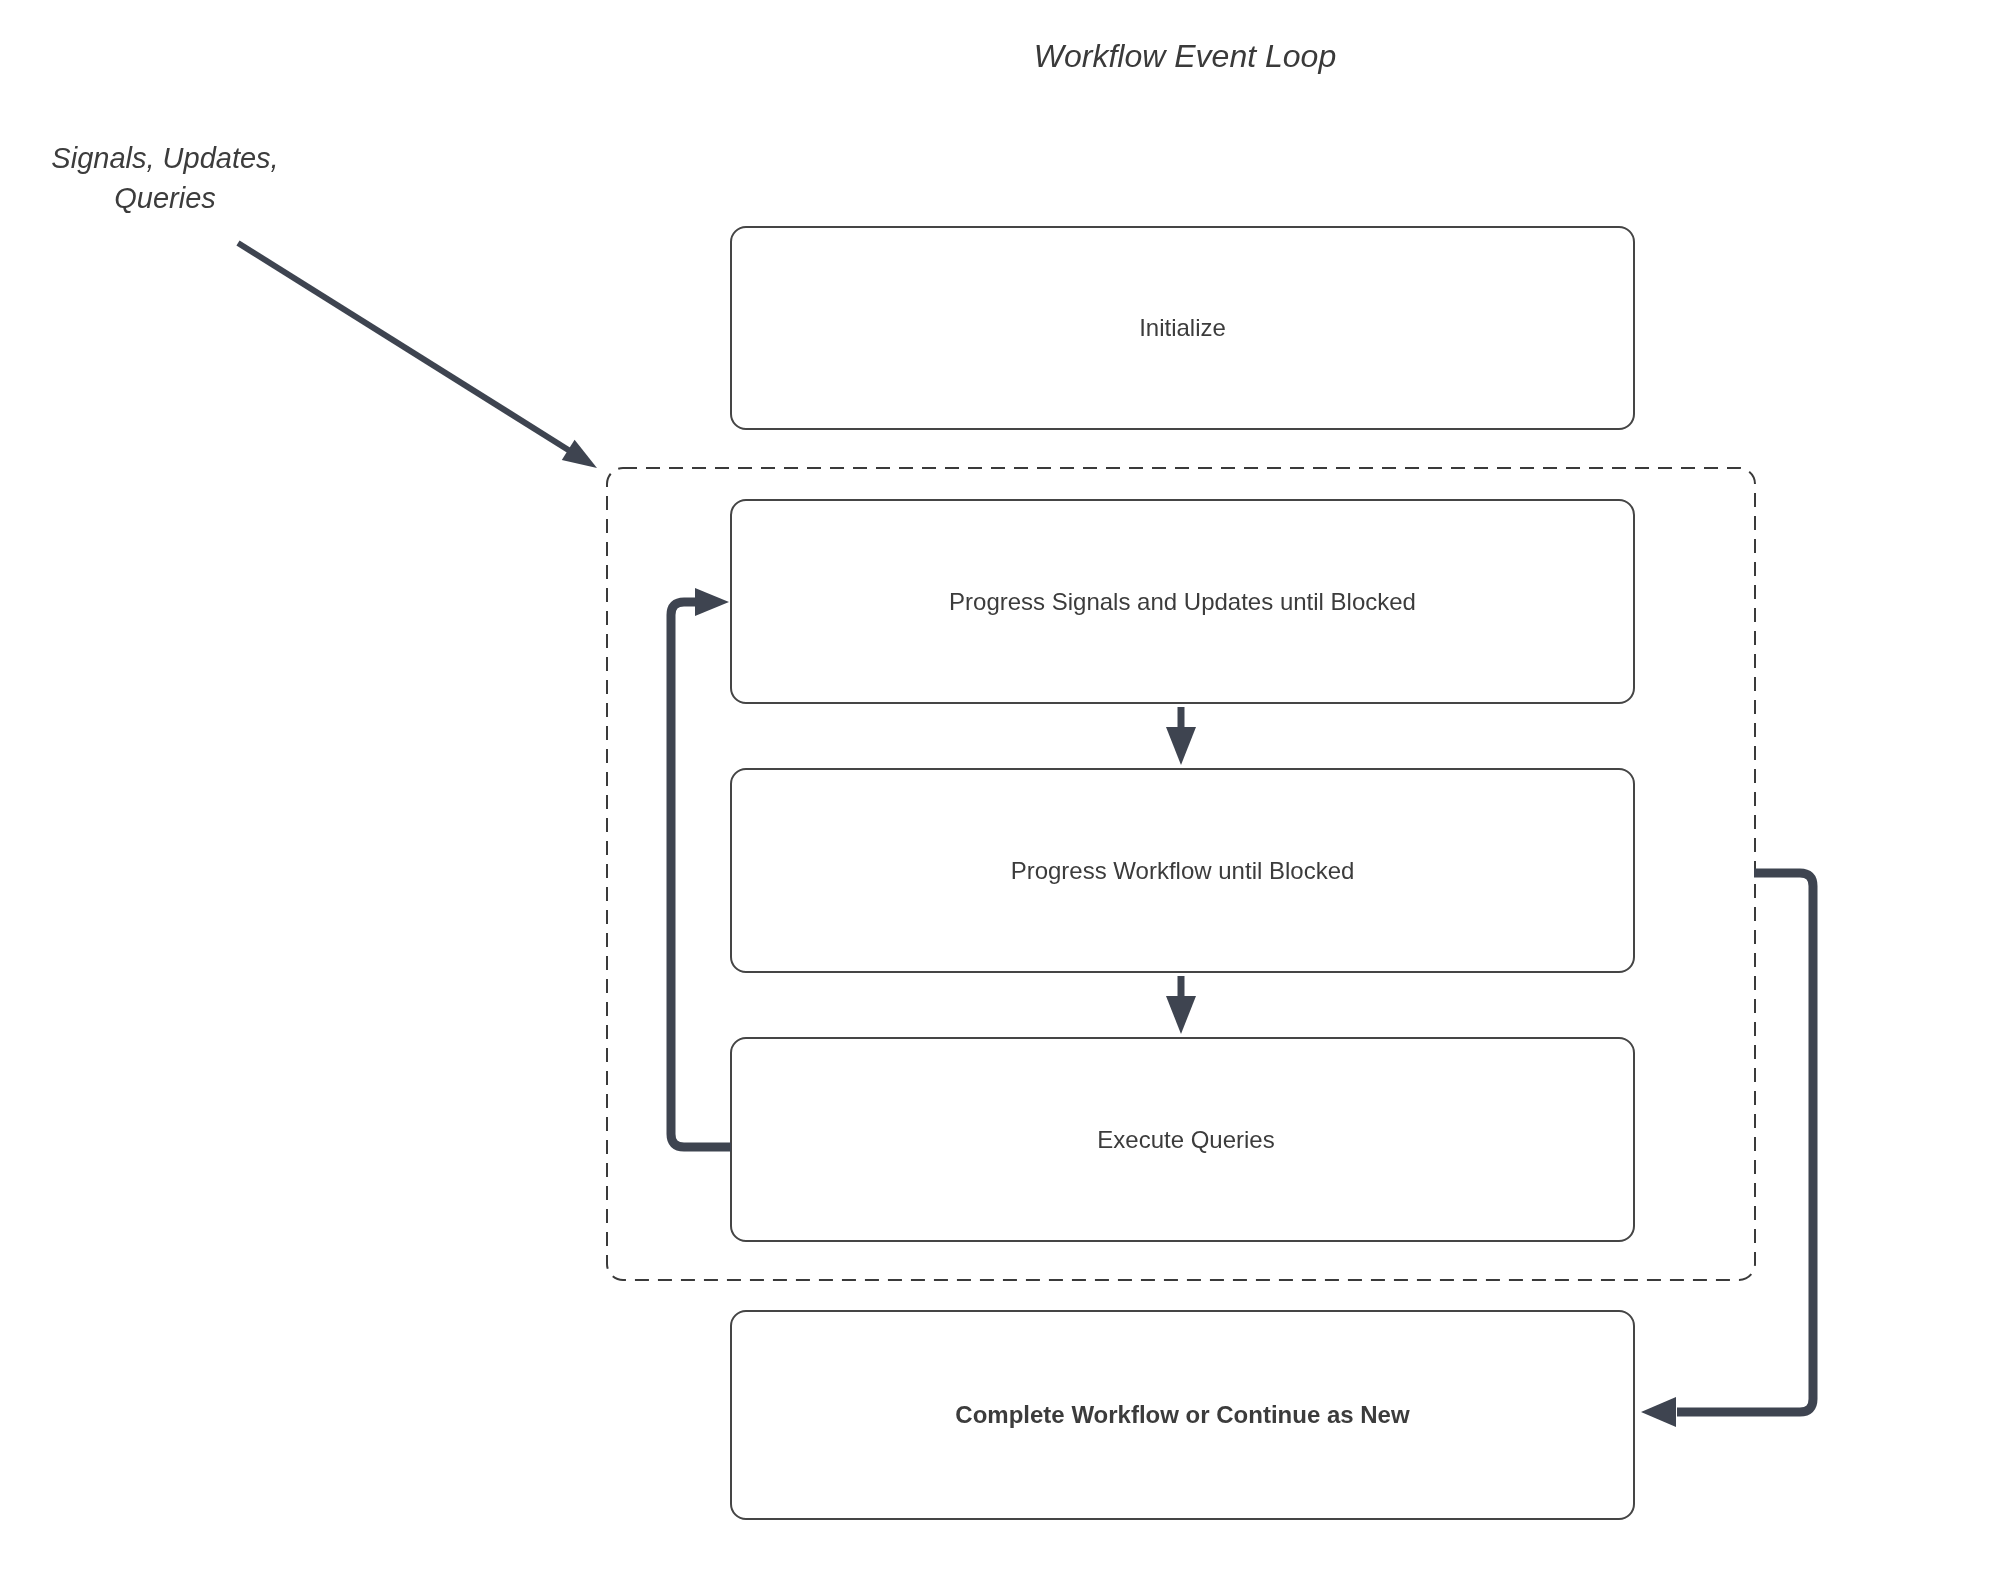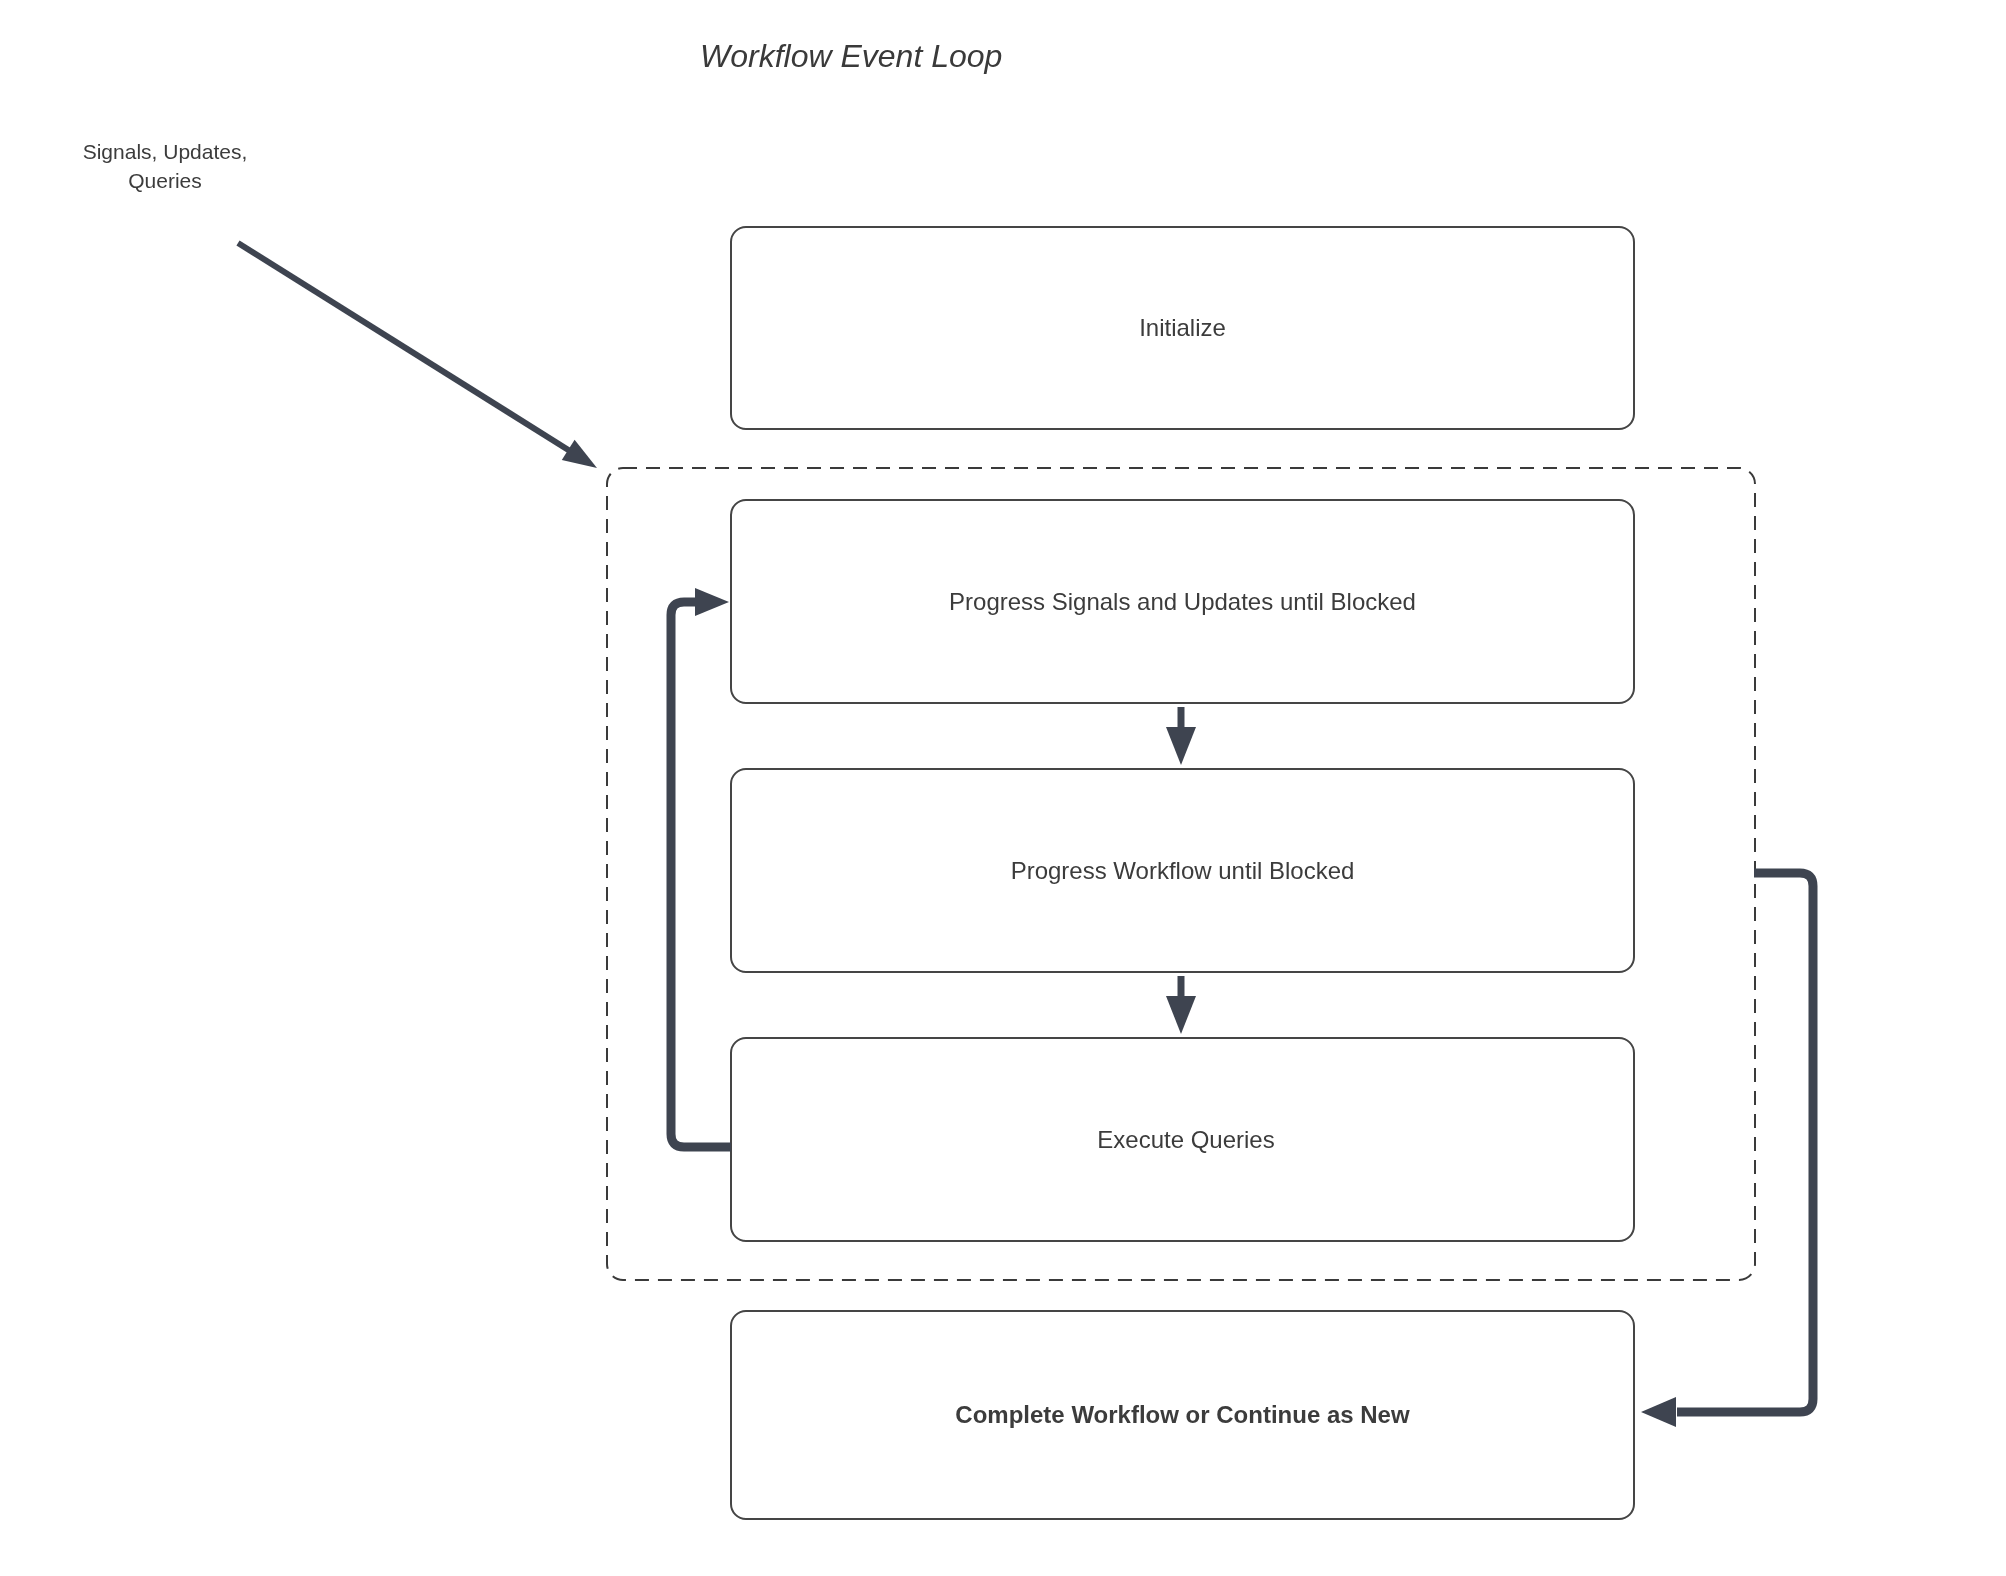--- a/index.html
+++ b/index.html
@@ -8,32 +8,34 @@
     width:2006px;
     height:1576px;
     background:#ffffff;
     font-family:"Liberation Sans", sans-serif;
     color:#3C3C3C;
     overflow:hidden;
   }
   .diagram-title{
     position:absolute;
     left:700px; top:38px; width:970px;
+    text-align:center;
     font-size:32px;
     font-style:italic;
     color:#3A3A3A;
   }
   .ext-label{
     position:absolute;
     left:10px; top:138px; width:310px;
     text-align:center;
-    font-size:21px;
+    font-size:29px;
     line-height:1.38;
     white-space:pre-line;
     color:#3C3C3C;
+    font-style:italic;
   }
   .node{
     position:absolute;
     box-sizing:border-box;
     background:#ffffff;
     border:2px solid #454545;
     border-radius:16px;
     display:flex;
     align-items:center;
     justify-content:center;

